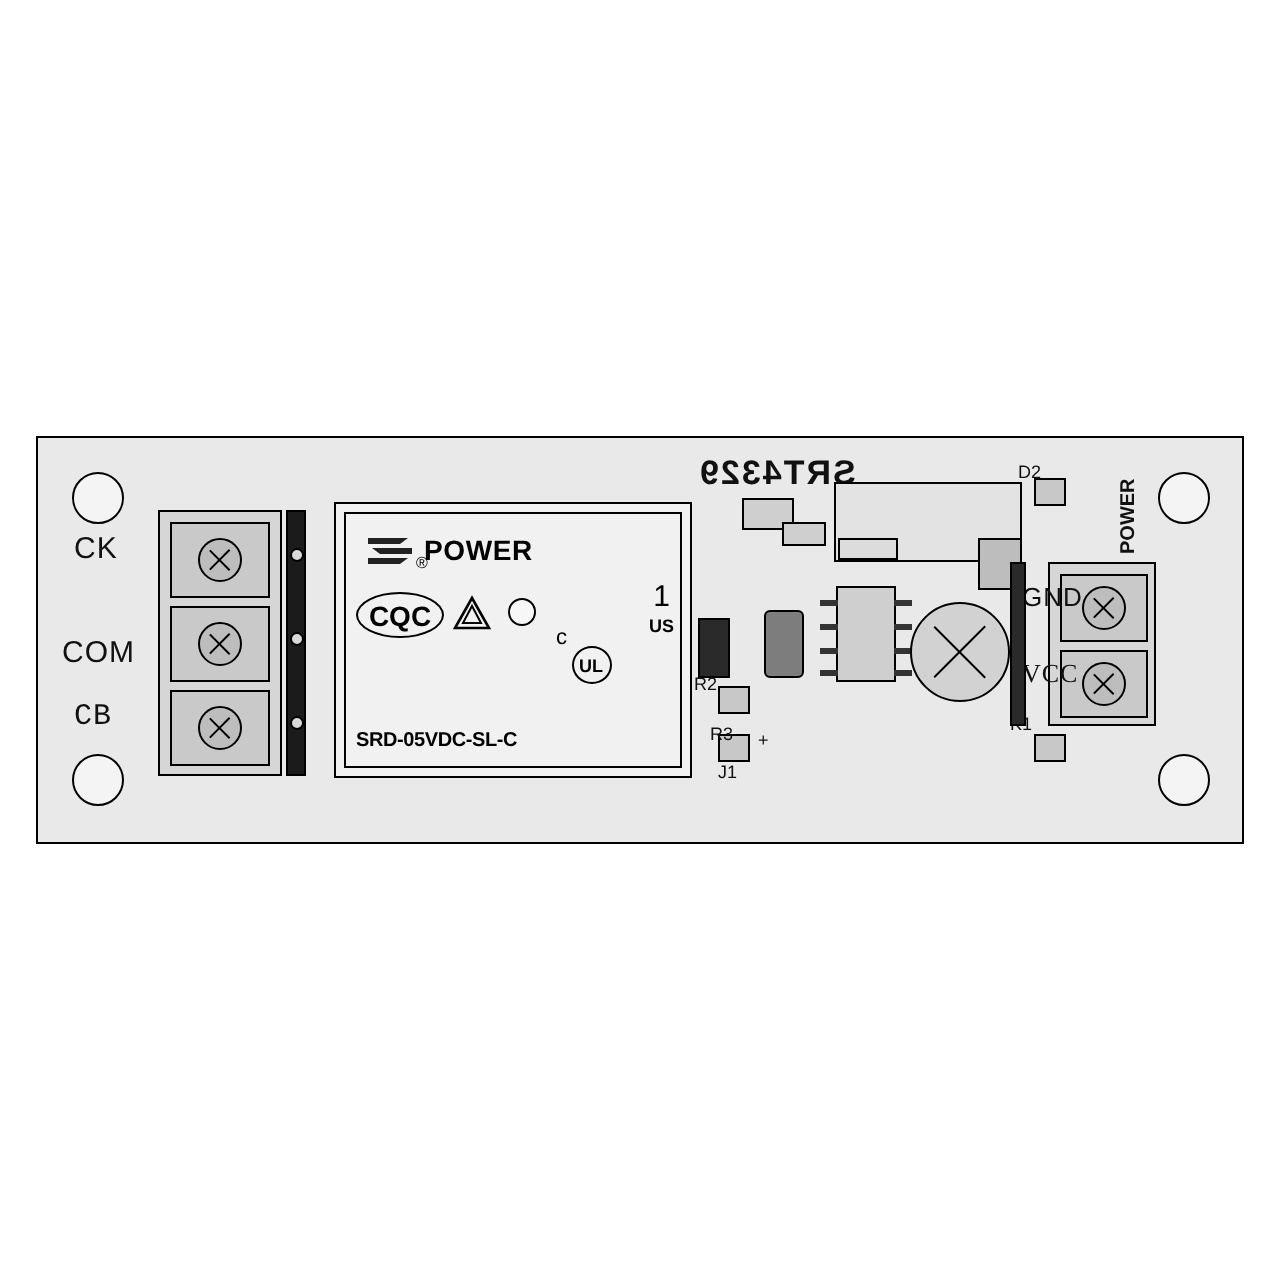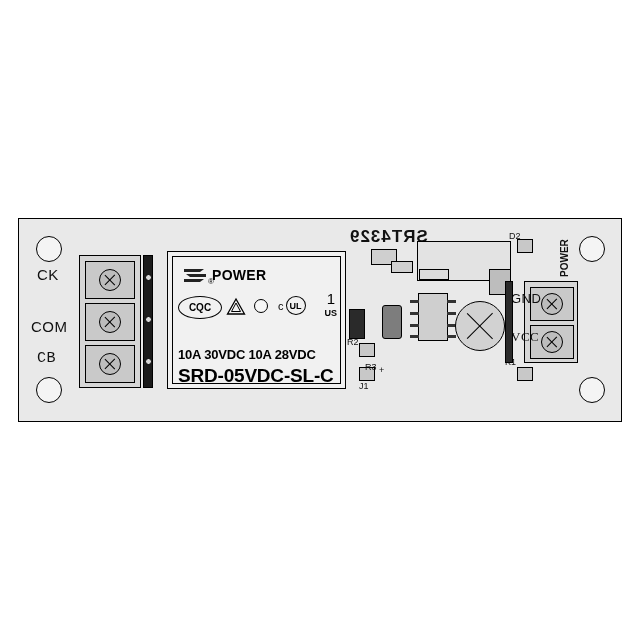--- a/index.html
+++ b/index.html
@@ -163,21 +163,21 @@
     top: 42px;
     width: 160px;
     height: 28px;
   }
   .cqc-oval {
     position: absolute;
     left: 0; top: 2px;
     width: 42px; height: 21px;
     border: 1.3px solid #000;
     border-radius: 50%;
-    font-size: 10px;
+    font-size: 14px;
     font-weight: bold;
     display: flex;
     align-items: center;
     justify-content: center;
     letter-spacing: 0px;
   }
   .tri-mark {
     position: absolute;
     left: 48px; top: 3px;
     width: 20px; height: 19px;
@@ -202,20 +202,21 @@
   .ul-circle {
     width: 20px; height: 19px;
     border: 1.3px solid #000;
     border-radius: 50%;
     display: flex;
     align-items: center;
     justify-content: center;
     font-size: 9px;
     font-weight: bold;
     box-sizing: border-box;
+    margin-top: 27px;
   }
   .num1 {
     position: absolute;
     right: 10px;
     top: 38px;
     font-size: 15px;
   }
   .us-mark {
     position: absolute;
     right: 8px;
@@ -230,21 +231,21 @@
     font-weight: bold;
     letter-spacing: -0.2px;
     white-space: nowrap;
   }
   .spec1 { top: 76px; }
   .spec2 { top: 95px; }
   .relay-part {
     position: absolute;
     left: 10px;
     top: 113px;
-    font-size: 19px;
+    font-size: 10px;
     font-weight: bold;
     letter-spacing: -0.2px;
   }
 
   
   .blk {
     position: absolute;
     box-sizing: border-box;
     border: 1.2px solid #000;
   }
@@ -424,21 +425,20 @@
         <div class="relay-dot"></div>
         <div class="ul-mark">
           <span>c</span>
           <span class="ul-circle">UL</span>
         </div>
       </div>
 
       <div class="num1">1</div>
       <div class="us-mark">US</div>
 
-      <div class="relay-spec spec2">10A  30VDC   10A  28VDC</div>
       <div class="relay-part">SRD-05VDC-SL-C</div>
     </div>
 
     <div class="jumper"></div>
     <div class="trans"></div>
 
     <div class="chip">
       <div class="leg" style="left:-9px; top:6px;"></div>
       <div class="leg" style="left:-9px; top:18px;"></div>
       <div class="leg" style="left:-9px; top:30px;"></div>
@@ -457,21 +457,21 @@
     <div class="blk" style="left:470px; top:50px; width:22px; height:26px; background:#bdbdbd;"></div>
 
     <div class="res" style="left:400px; top:50px;"></div>
 
     <div class="led" style="left:340px; top:124px;"></div>
     <div class="led" style="left:340px; top:148px;"></div>
     <div class="led" style="left:498px; top:20px;"></div>
     <div class="led" style="left:498px; top:148px;"></div>
 
     <div class="comp-label" style="left:328px; top:118px;text-align:center;">R2</div>
-    <div class="comp-label" style="left:346px; top:143px;">R3</div>
+    <div class="comp-label" style="left:336px; top:143px;">R3</div>
     <div class="comp-label" style="left:360px; top:146px;">+</div>
     <div class="comp-label" style="left:340px; top:162px;">J1</div>
     <div class="comp-label" style="left:486px; top:138px;">K1</div>
     <div class="comp-label" style="left:490px; top:12px;">D2</div>
 
     <div style="position:absolute; left:540px; top:14px; width:14px; height:52px;">
       <div class="comp-label" style="left:0; top:44px; transform:rotate(-90deg); transform-origin:left top; font-size:10px; font-weight:bold;">POWER</div>
     </div>
 
     <div class="term-right">

